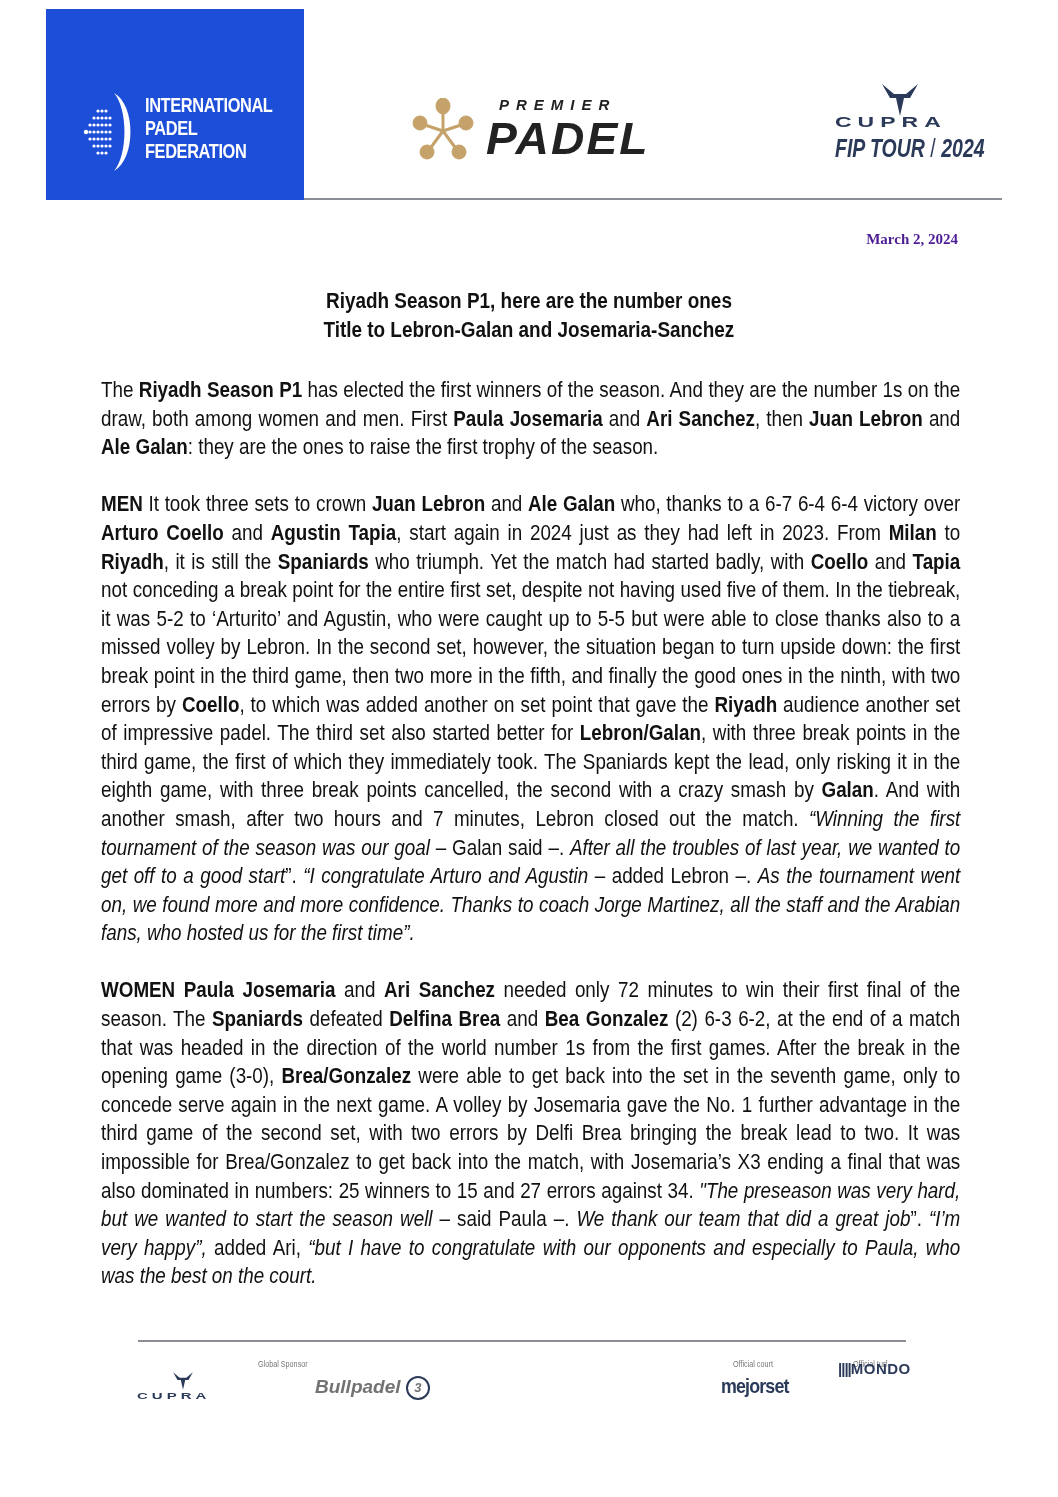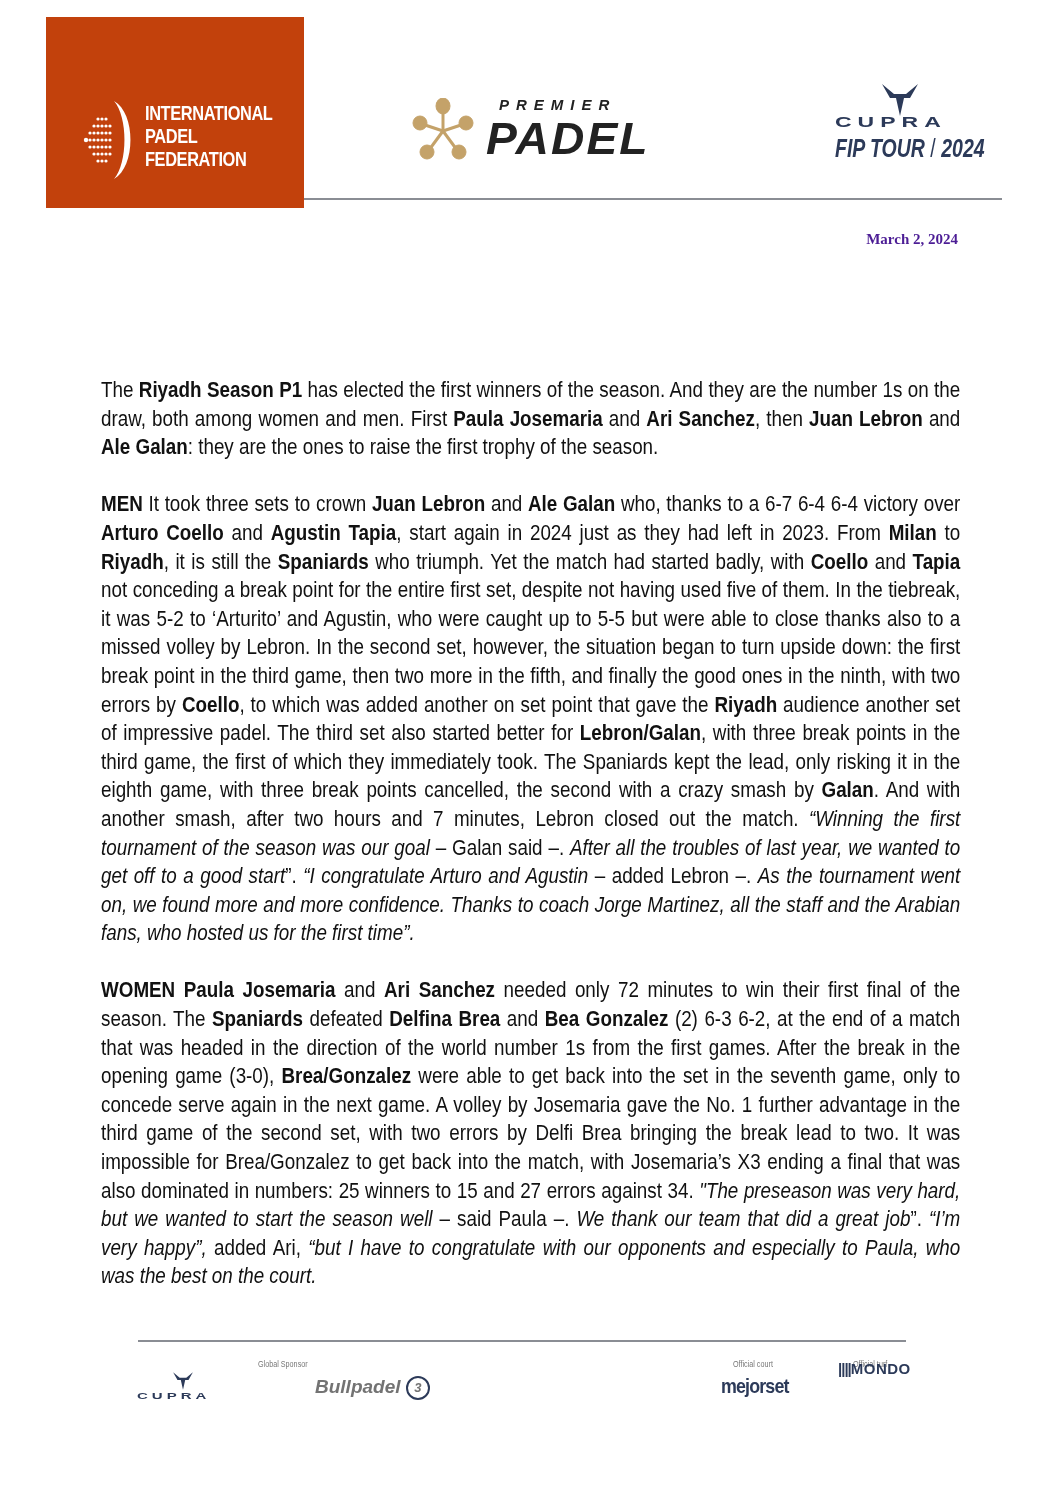--- a/index.html
+++ b/index.html
@@ -1,19 +1,19 @@
 <!DOCTYPE html>
 <html><head>
 <meta charset="utf-8">
 <style>
   html, body { margin:0; padding:0; background:#ffffff; }
   body { width:1058px; height:1497px; position:relative; overflow:hidden; font-family:"Liberation Sans", sans-serif; color:#111; }
 
   
-  .hdr-block { position:absolute; left:46px; top:17px; width:258px; height:191px; background:#c2410c; }
+  .hdr-block { position:absolute; left:46px; top:9px; width:258px; height:191px; background:#1d4ed8; }
   .ipf-text { position:absolute; left:99px; top:84px; color:#fff; font-weight:bold; font-size:21px; line-height:23px; letter-spacing:-0.5px; transform:scaleX(0.78); transform-origin:left top; white-space:nowrap; }
   .ipf-dots { position:absolute; left:30px; top:82px; width:60px; height:82px; }
   .hdr-rule { position:absolute; left:304px; top:198px; width:698px; height:2px; background:#8a8d94; }
 
   .pp-wrap { position:absolute; left:412px; top:88px; width:290px; height:80px;text-decoration:underline; }
   .pp-premier { position:absolute; left:87px; top:8px; font-size:15px; font-weight:bold; font-style:italic; letter-spacing:7px; color:#222; white-space:nowrap; }
   .pp-padel { position:absolute; left:74px; top:26px; font-size:44px; font-weight:bold; font-style:italic; letter-spacing:2px; color:#222; white-space:nowrap; transform:scaleX(1.05); transform-origin:left top; }
   .pp-star { position:absolute; left:0; top:10px; width:62px; height:62px; }
 
   .cupra-wrap { position:absolute; left:830px; top:84px; width:160px; height:90px; }
@@ -120,20 +120,22 @@
     <span>FIP TOUR</span>
     <span style="font-weight:normal;font-style:normal;">/</span>
     <span>2024</span>
   </div>
 </div>
 
 <div class="hdr-rule"></div>
 
 <div class="date">March 2, 2024</div>
 <div class="title">
+  <div><span>Riyadh Season P1, here are the number ones</span></div>
+  <div><span>Title to Lebron-Galan and Josemaria-Sanchez</span></div>
 </div>
 
 <div class="body">
   <p class="para"><span>The </span><b>Riyadh Season P1</b><span> has elected the first winners of the season. And they are the number 1s on the draw, both among women and men. First </span><b>Paula Josemaria</b><span> and </span><b>Ari Sanchez</b><span>, then </span><b>Juan Lebron</b><span> and </span><b>Ale Galan</b><span>: they are the ones to raise the first trophy of the season.</span></p>
   <p class="para"><b>MEN</b><span> It took three sets to crown </span><b>Juan Lebron</b><span> and </span><b>Ale Galan</b><span> who, thanks to a 6-7 6-4 6-4 victory over </span><b>Arturo Coello</b><span> and </span><b>Agustin Tapia</b><span>, start again in 2024 just as they had left in 2023. From </span><b>Milan</b><span> to </span><b>Riyadh</b><span>, it is still the </span><b>Spaniards</b><span> who triumph. Yet the match had started badly, with </span><b>Coello</b><span> and </span><b>Tapia</b><span> not conceding a break point for the entire first set, despite not having used five of them. In the tiebreak, it was 5-2 to ‘Arturito’ and Agustin, who were caught up to 5-5 but were able to close thanks also to a missed volley by Lebron. In the second set, however, the situation began to turn upside down: the first break point in the third game, then two more in the fifth, and finally the good ones in the ninth, with two errors by </span><b>Coello</b><span>, to which was added another on set point that gave the </span><b>Riyadh</b><span> audience another set of impressive padel. The third set also started better for </span><b>Lebron/Galan</b><span>, with three break points in the third game, the first of which they immediately took. The Spaniards kept the lead, only risking it in the eighth game, with three break points cancelled, the second with a crazy smash by </span><b>Galan</b><span>. And with another smash, after two hours and 7 minutes, Lebron closed out the match. </span><i>“Winning the first tournament of the season was our goal</i><span> – Galan said –. </span><i>After all the troubles of last year, we wanted to get off to a good start</i><span>”. </span><i>“I congratulate Arturo and Agustin</i><span> – added Lebron –. </span><i>As the tournament went on, we found more and more confidence. Thanks to coach Jorge Martinez, all the staff and the Arabian fans, who hosted us for the first time”.</i></p>
   <p class="para"><b>WOMEN Paula Josemaria</b><span> and </span><b>Ari Sanchez</b><span> needed only 72 minutes to win their first final of the season. The </span><b>Spaniards</b><span> defeated </span><b>Delfina Brea</b><span> and </span><b>Bea Gonzalez</b><span> (2) 6-3 6-2, at the end of a match that was headed in the direction of the world number 1s from the first games. After the break in the opening game (3-0), </span><b>Brea/Gonzalez</b><span> were able to get back into the set in the seventh game, only to concede serve again in the next game. A volley by Josemaria gave the No. 1 further advantage in the third game of the second set, with two errors by Delfi Brea bringing the break lead to two. It was impossible for Brea/Gonzalez to get back into the match, with Josemaria’s X3 ending a final that was also dominated in numbers: 25 winners to 15 and 27 errors against 34. </span><i>"The preseason was very hard, but we wanted to start the season well</i><span> – said Paula –. </span><i>We thank our team that did a great job</i><span>”. </span><i>“I’m very happy”,</i><span> added Ari, </span><i>“but I have to congratulate with our opponents and especially to Paula, who was the best on the court.</i></p>
 </div>
 
 <div class="ftr-rule"></div>
 

